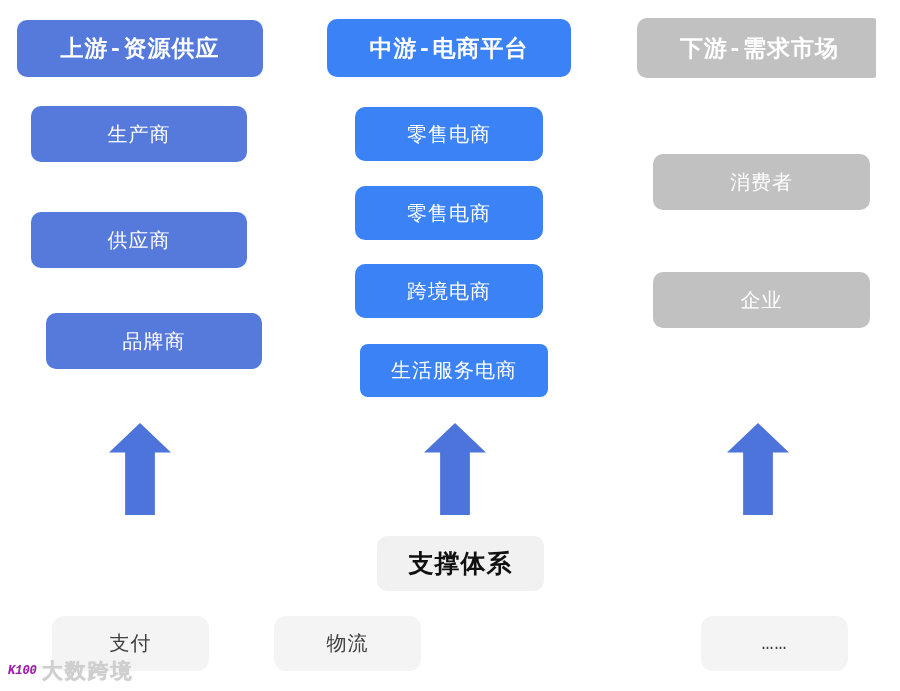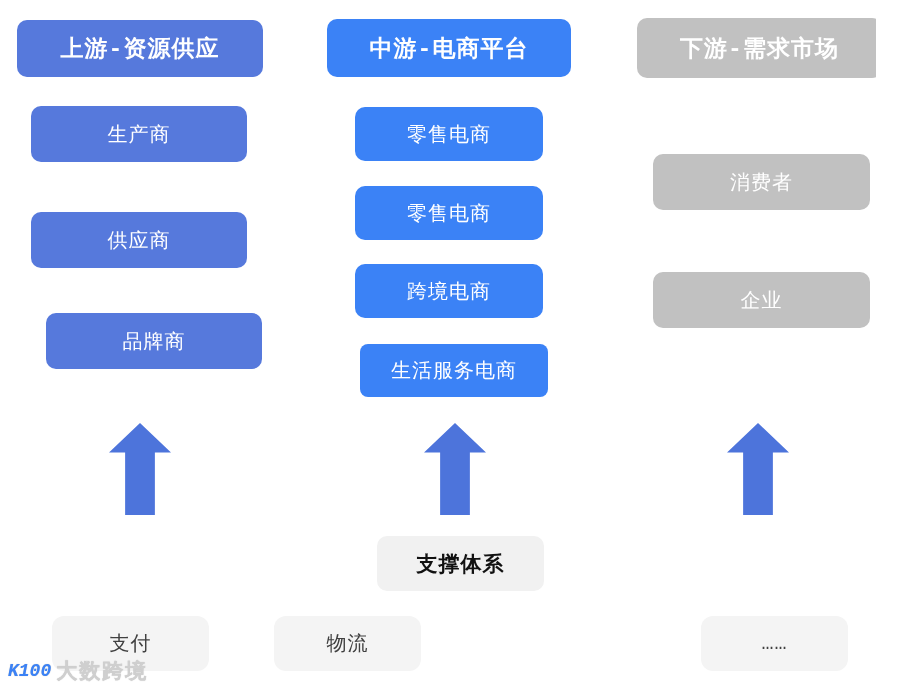--- a/index.html
+++ b/index.html
@@ -10,21 +10,21 @@
   .box{
     position:absolute;display:flex;align-items:center;justify-content:center;
     border-radius:10px;box-sizing:border-box;white-space:nowrap;
   }
   .hdr{font-weight:bold;font-size:23px;color:#ffffff;letter-spacing:1px;}
   .item{font-size:20px;color:#ffffff;letter-spacing:1px;}
   .blue{background:#5679DC;}
   .yellow{background:#3b82f6;}
   .gray{background:#C1C1C1;}
   .ltgray{background:#F1F1F1;color:#1A1A1A;}
-  .support-title{font-weight:bold;font-size:21px;color:#111111;letter-spacing:1px;}
+  .support-title{font-weight:bold;font-size:25px;color:#111111;letter-spacing:1px;}
   .bottom-item{font-size:20px;color:#404040;letter-spacing:1px;background:#F4F4F4;border-radius:12px;}
   .arrow{
     position:absolute;width:62px;height:92px;background:#4D74DB;
     clip-path:polygon(50% 0%,100% 32%,74% 32%,74% 100%,26% 100%,26% 32%,0% 32%);
   }
   
   .c1-hdr{left:17px;top:20px;width:246px;height:57px;}
   .c1-i0{left:31px;top:106px;width:216px;height:56px;}
   .c1-i1{left:31px;top:212px;width:216px;height:56px;}
   .c1-i2{left:46px;top:313px;width:216px;height:56px;}
@@ -48,21 +48,21 @@
   .b1{left:274px;top:616px;width:147px;height:55px;}
   .b2{left:487px;top:616px;width:148px;height:55px;}
   .b3{left:701px;top:616px;width:147px;height:55px;}
   
   .watermark{
     position:absolute;left:8px;bottom:6px;display:flex;align-items:center;gap:5px;
     color:#cfcfcf;font-weight:bold;font-size:21px;letter-spacing:2px;
     text-shadow:0 0 1px #bdbdbd;user-select:none;
   }
   .wm-logo{
-    font-size:18px;font-weight:bold;color:#3b82f6;border:0;
+    font-size:12px;font-weight:bold;color:#a21caf;border:0;
     font-style:italic;letter-spacing:0;
   }
 </style>
 </head>
 <body>
 
 <div class="canvas">
 
   <div class="box blue hdr c1-hdr">上游-资源供应</div>
   <div class="box blue item c1-i0">生产商</div>

